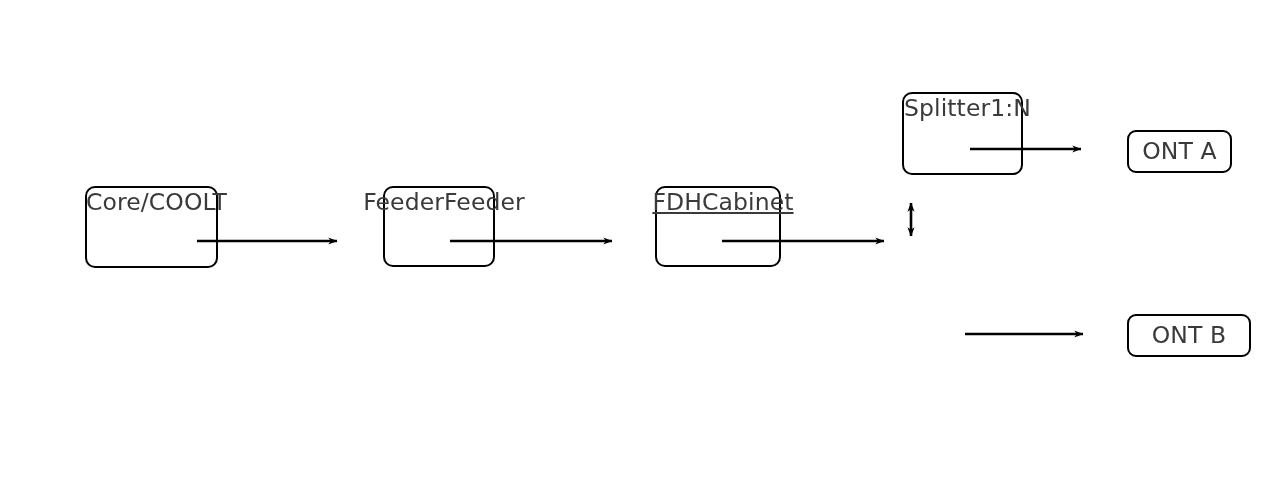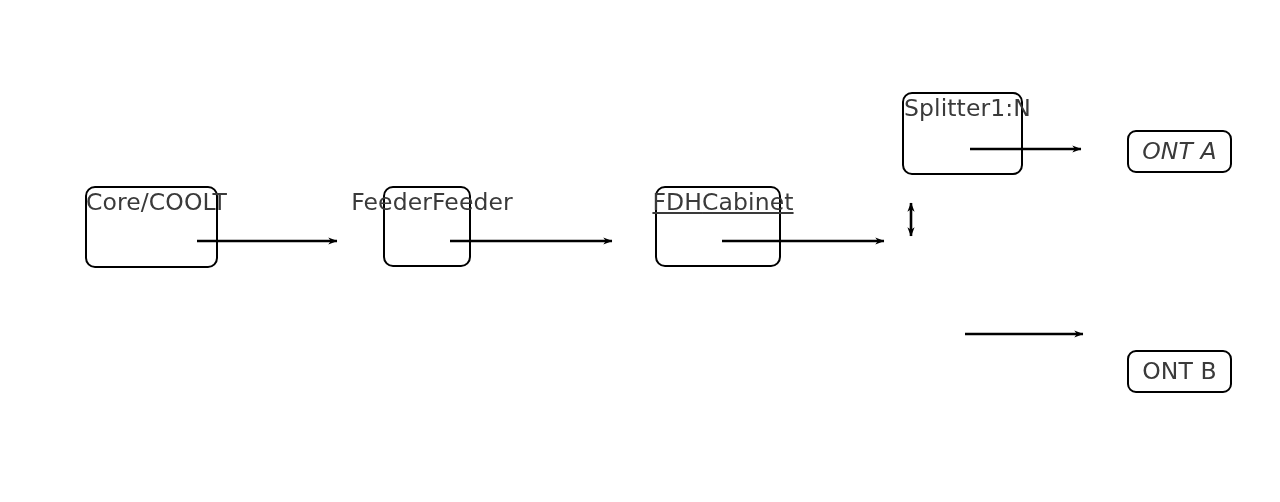--- a/index.html
+++ b/index.html
@@ -60,40 +60,40 @@
 </head>
 <body>
 
 <div id="canvas">
 
   <div class="node" style="left:85px; top:186px; width:133px; height:82px;text-align:center;">
     <span class="line">Core/CO</span>
     <span class="line">OLT</span>
   </div>
 
-  <div class="node" style="left:383px; top:186px; width:88px; height:81px;">
+  <div class="node" style="left:383px; top:186px; width:112px; height:81px;">
     <span class="line">Feeder</span>
     <span class="line">Feeder</span>
   </div>
 
   <div class="node" style="left:655px; top:186px; width:126px; height:81px;text-decoration:underline;">
     <span class="line">FDH</span>
     <span class="line">Cabinet</span>
   </div>
 
   <div class="node" style="left:902px; top:92px; width:121px; height:83px;">
     <span class="line">Splitter</span>
     <span class="line">1:N</span>
   </div>
 
-  <div class="node compact" style="left:1127px; top:130px; width:105px; height:43px;font-style:italic;">
+  <div class="node compact" style="left:1127px; top:130px; width:105px; height:43px;">
     <span class="line">ONT A</span>
   </div>
 
-  <div class="node compact" style="left:1127px; top:314px; width:105px; height:43px;margin-top:36px;">
+  <div class="node compact" style="left:1127px; top:314px; width:124px; height:43px;">
     <span class="line">ONT B</span>
   </div>
 
   <svg id="edges" viewBox="0 0 1280 502" width="1280" height="502">
     <defs>
       <marker id="ah-end" markerWidth="10" markerHeight="8" refX="9.2" refY="4" orient="auto" markerUnits="userSpaceOnUse">
         <path d="M0.5,0.4 L9.6,4 L0.5,7.6 L3.0,4 Z" fill="#000000"></path>
       </marker>
       <marker id="ah-start" markerWidth="10" markerHeight="8" refX="0.8" refY="4" orient="auto" markerUnits="userSpaceOnUse">
         <path d="M9.5,0.4 L0.4,4 L9.5,7.6 L7.0,4 Z" fill="#000000"></path>

